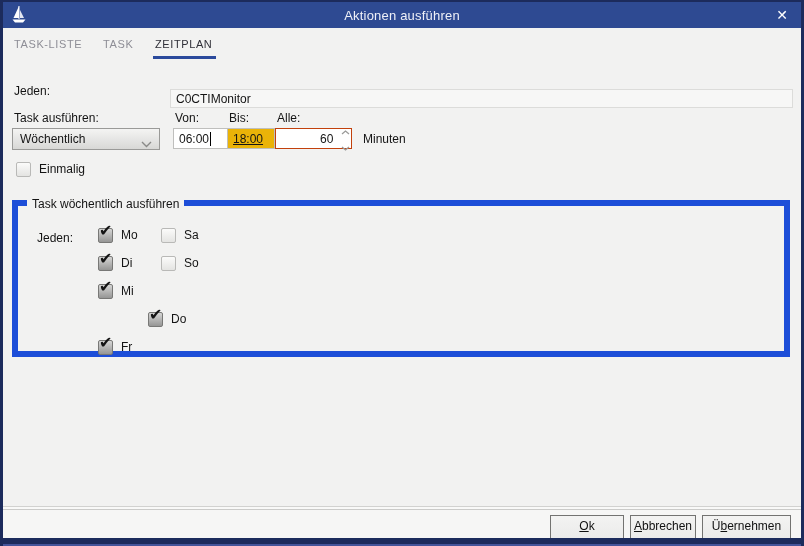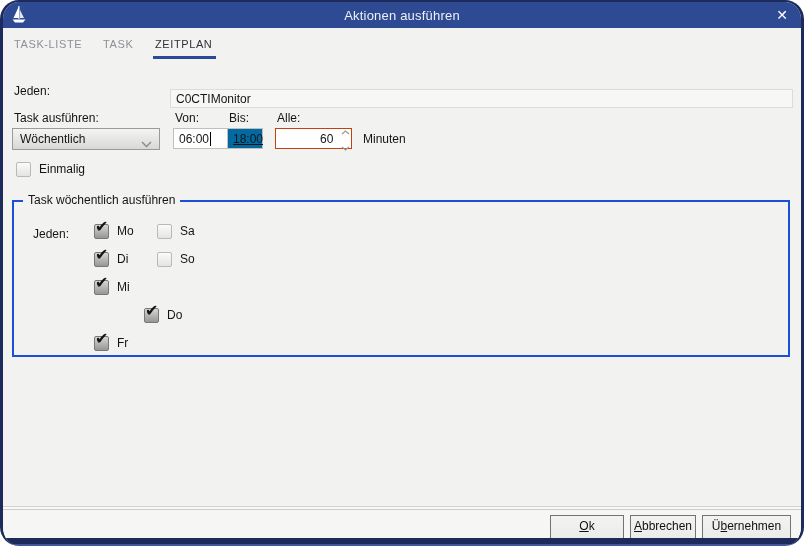--- a/index.html
+++ b/index.html
@@ -6,21 +6,20 @@
   html,body { width:804px; height:546px; }
   body { font-family:"Liberation Sans","DejaVu Sans",sans-serif; font-size:12px; color:#141414; }
 
   .window {
     position:relative; width:804px; height:546px;
     background:#f2f2f1;
     border-top:2px solid #1c2b5c;
     border-left:3px solid #1c2b5c;
     border-right:3px solid #1c2b5c;
     overflow:hidden;
-    border-radius:19px;
   }
 
   
   .titlebar {
     position:absolute; left:0; top:0; right:0; height:26px;
     background:#2e4a92; display:flex; align-items:center;
   }
   .titlebar .app-icon { position:absolute; left:8px; top:4px; width:16px; height:18px; }
   .titlebar .title {
     flex:1; text-align:center; color:#eef0f7; font-size:13px; letter-spacing:.2px;
@@ -46,21 +45,21 @@
   
   .lbl { position:absolute; white-space:nowrap; }
 
   
   .field {
     position:absolute; background:#fdfdfc; border:1px solid #d4d4d2;
     display:flex; align-items:center; padding:0 5px; white-space:nowrap;
   }
   .name-field { left:167px; top:79px; width:623px; height:19px; background:#f7f7f6; border-color:#dcdcda;margin-top:8px; }
   .von-field  { left:170px; top:126px; width:64px;  height:21px; background:#ffffff; border-color:#bfbfbd; }
-  .bis-field  { left:224px; top:126px; width:36px;  height:21px; background:#0369a1; border-color:#bfbfbd;text-decoration:underline; }
+  .bis-field  { left:224px; top:126px; width:48px;  height:21px; background:#eab308; border-color:#bfbfbd;text-decoration:underline; }
   .caret { display:inline-block; width:1px; height:14px; background:#000; margin-left:1px; }
 
   .select {
     position:absolute; left:9px; top:126px; width:148px; height:22px;
     background:linear-gradient(180deg,#f4f4f3,#d8d8d6);
     border:1px solid #9a9a98; display:flex; align-items:center; padding:0 7px;
   }
   .select .chev { position:absolute; right:7px; top:8px; }
 
   .spinner {
@@ -82,21 +81,21 @@
   }
   .cb-row.checked .cb-box::after {
     content:"✔"; position:absolute; left:0px; top:-8px;
     font-family:"DejaVu Sans",sans-serif; font-size:16px; font-weight:700; color:#141414;
   }
   .einmalig { left:13px; top:160px; }
 
   
   .groupbox {
     position:absolute; left:9px; top:198px; width:778px; height:157px;
-    border:2px solid #1d4ed8;
+    border:6px solid #1d4ed8;
   }
   .groupbox .legend {
     position:absolute; left:9px; top:-9px; background:#f2f2f1; padding:0 5px; white-space:nowrap;
   }
   .jeden { position:absolute; left:19px; top:25px; }
   .day-col1 .cb-row { left:80px; }
   .day-col2 .cb-row { left:143px; }
 
   
   .separator {

